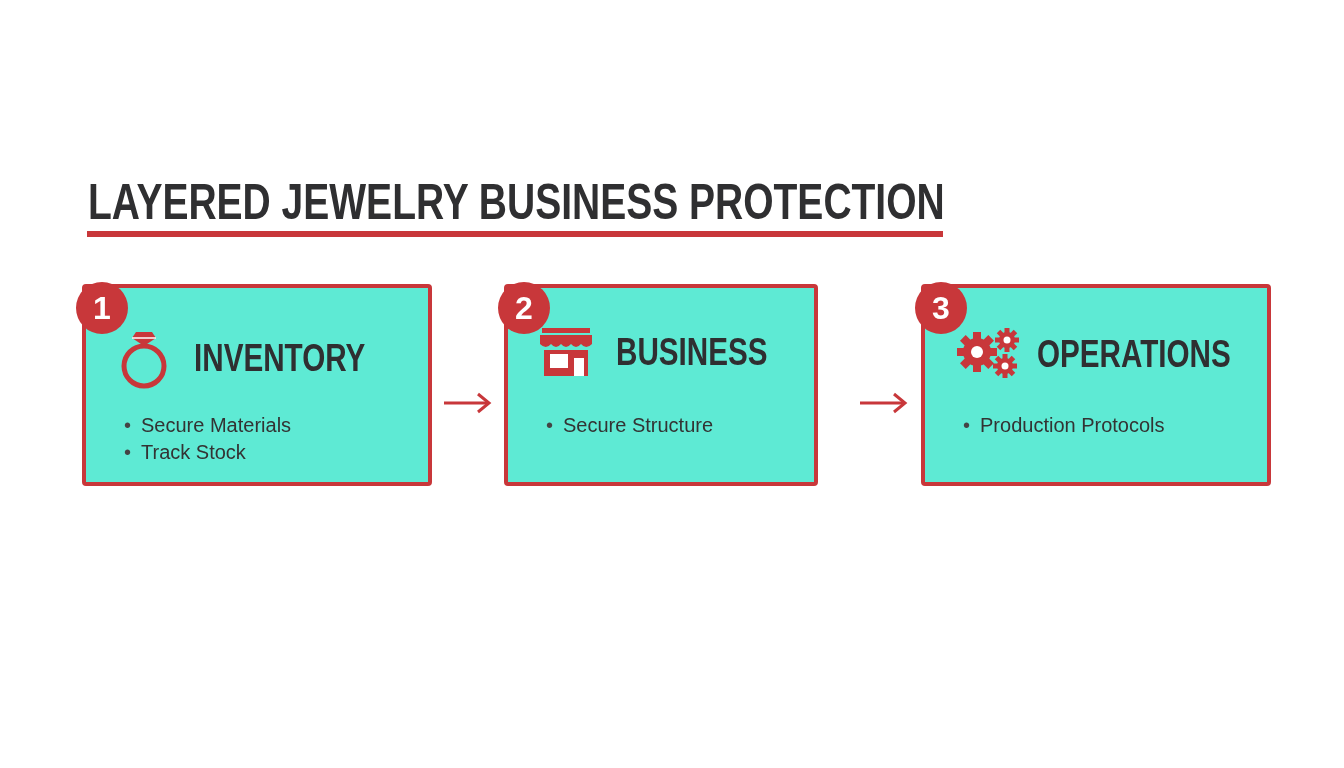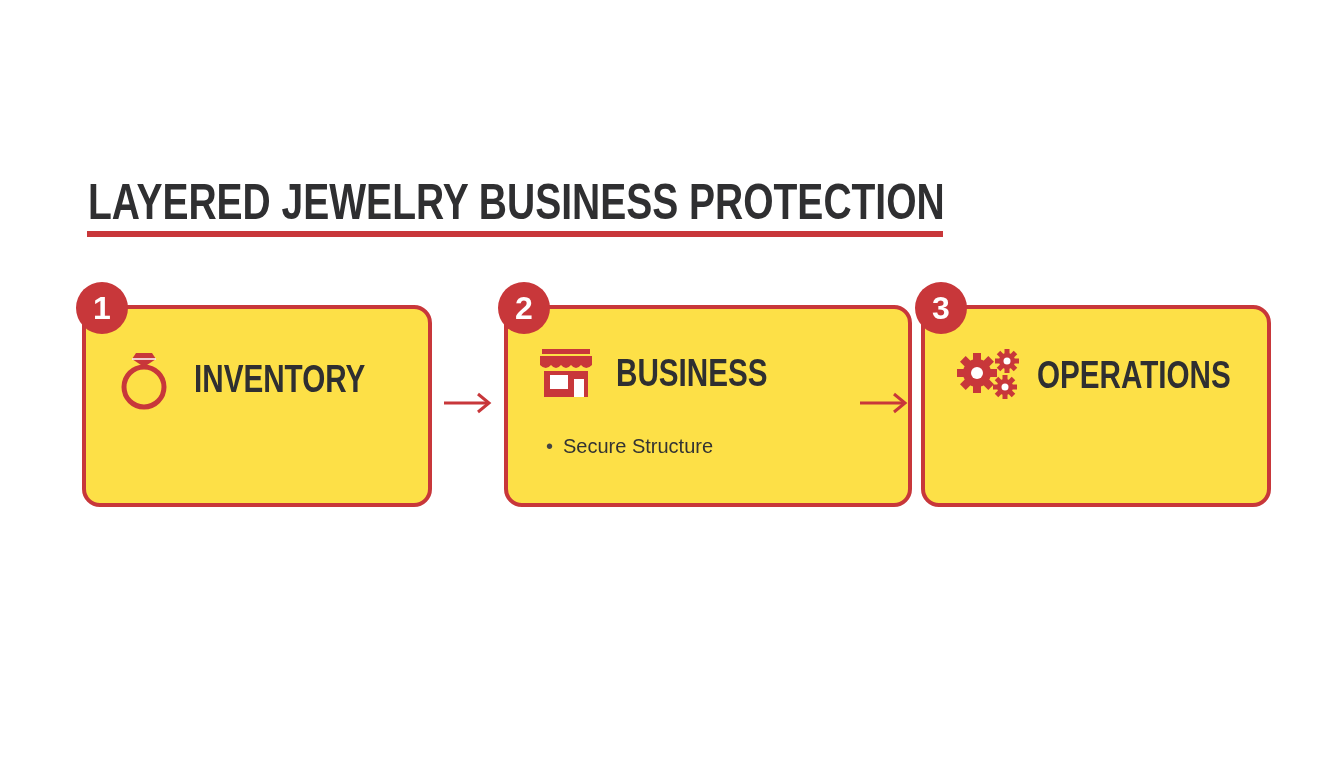--- a/index.html
+++ b/index.html
@@ -1,19 +1,19 @@
 <!DOCTYPE html>
 <html><head>
 <meta charset="utf-8">
 <style>
   html, body { margin:0; padding:0; }
   body { width:1344px; height:768px; background:#ffffff; position:relative; overflow:hidden; font-family:"Liberation Sans", sans-serif; }
   .title { position:absolute; left:88px; top:170px; font-family:"Liberation Sans", sans-serif; font-weight:bold; font-size:50px; color:#2f2f31; letter-spacing:0px; transform:scaleX(0.78); transform-origin:left top; white-space:nowrap; line-height:64px; }
   .title-underline { position:absolute; left:87px; top:231px; width:856px; height:6px; background:#c8373a; }
-  .card { position:absolute; top:305px; height:202px; border:4px solid #c8373a; border-radius:18px; box-sizing:border-box; background:#fde047; }
+  .card { position:absolute; top:284px; height:202px; border:4px solid #c8373a; border-radius:4px; box-sizing:border-box; background:#5eead4; }
   .badge { position:absolute; width:52px; height:52px; border-radius:50%; background:#c8373a; color:#fff; font-weight:bold; font-size:32px; line-height:52px; text-align:center; top:282px; }
   .card-head { position:absolute; top:38px; left:30px; display:flex; align-items:center; }
   .card-title { font-weight:bold; font-size:38px; color:#2f2f31; transform:scaleX(0.78); transform-origin:left center; white-space:nowrap; margin-left:22px; }
   .bullets { position:absolute; top:124px; left:38px; margin:0; padding:0; list-style:none; }
   .bullets li { font-size:20px; color:#333; line-height:27px; }
   .bullets li::before { content:"•"; margin-right:10px; color:#444; }
   .arrow { position:absolute; top:392px; width:50px; height:22px; }
 </style>
 </head>
 <body>
@@ -23,29 +23,33 @@
 
 <div class="card" style="left:82px;width:350px;">
   <div class="card-head">
     <svg width="56" height="64" viewBox="0 0 56 64">
       <circle cx="28" cy="40" r="20" fill="none" stroke="#c8373a" stroke-width="5"></circle>
       <polygon points="20,6 36,6 40,12 28,20 16,12" fill="#c8373a"></polygon>
       <line x1="16" y1="12" x2="40" y2="12" stroke="#fff" stroke-width="1.5"></line>
     </svg>
     <span class="card-title">INVENTORY</span>
   </div>
+  <ul class="bullets">
+    <li>Secure Materials</li>
+    <li>Track Stock</li>
+  </ul>
 </div>
 <div class="badge" style="left:76px;">1</div>
 
 <svg class="arrow" style="left:442px;" viewBox="0 0 50 22">
   <line x1="2" y1="11" x2="46" y2="11" stroke="#c8373a" stroke-width="3"></line>
   <polyline points="36,2 47,11 36,20" fill="none" stroke="#c8373a" stroke-width="3"></polyline>
 </svg>
 
-<div class="card" style="left:504px;width:408px;">
+<div class="card" style="left:504px;width:314px;">
   <div class="card-head">
     <svg width="56" height="52" viewBox="0 0 56 52">
       <rect x="4" y="2" width="48" height="5" fill="#c8373a"></rect>
       <path d="M2 9 H54 L54 18 Q48 24 43 18 Q38 24 33 18 Q28 24 23 18 Q18 24 13 18 Q8 24 2 18 Z" fill="#c8373a"></path>
       <rect x="6" y="24" width="44" height="26" fill="#c8373a"></rect>
       <rect x="12" y="28" width="18" height="14" fill="#fff"></rect>
       <rect x="36" y="32" width="10" height="18" fill="#fff"></rect>
     </svg>
     <span class="card-title">BUSINESS</span>
   </div>
@@ -86,15 +90,16 @@
           <rect x="-2.5" y="-12" width="5" height="24" transform="rotate(135)"></rect>
         </g>
       </g>
       <circle cx="22" cy="26" r="6" fill="#fff"></circle>
       <circle cx="52" cy="14" r="3.5" fill="#fff"></circle>
       <circle cx="50" cy="40" r="3.5" fill="#fff"></circle>
     </svg>
     <span class="card-title" style="margin-left:14px;">OPERATIONS</span>
   </div>
   <ul class="bullets">
+    <li>Production Protocols</li>
   </ul>
 </div>
 <div class="badge" style="left:915px;">3</div>
 
 </body></html>

